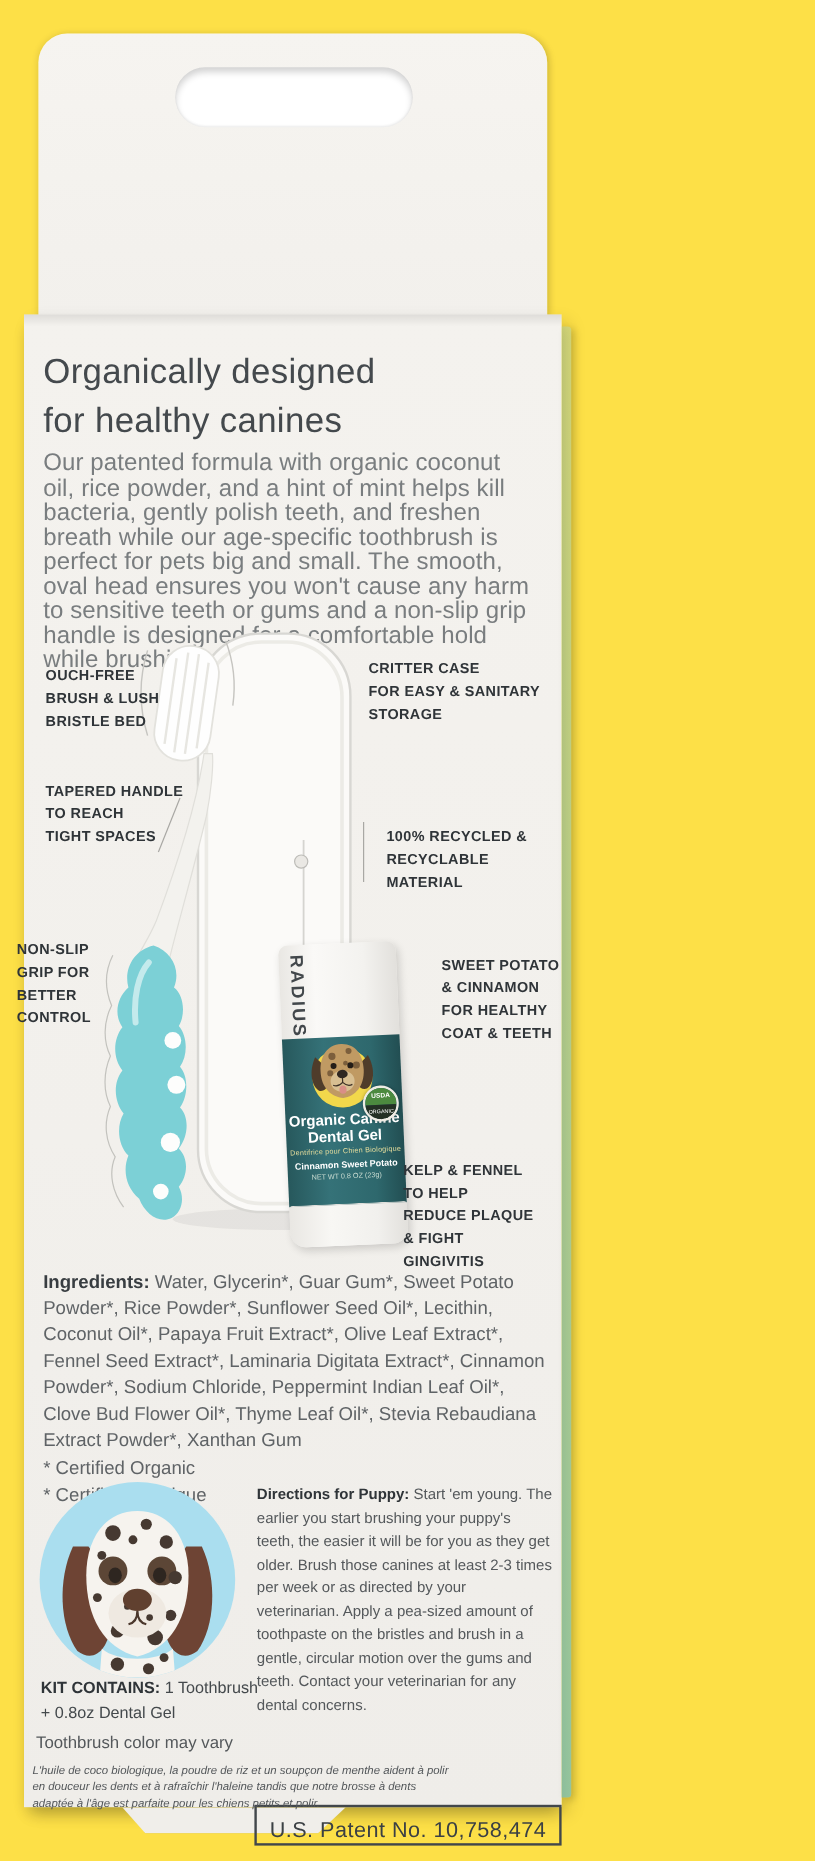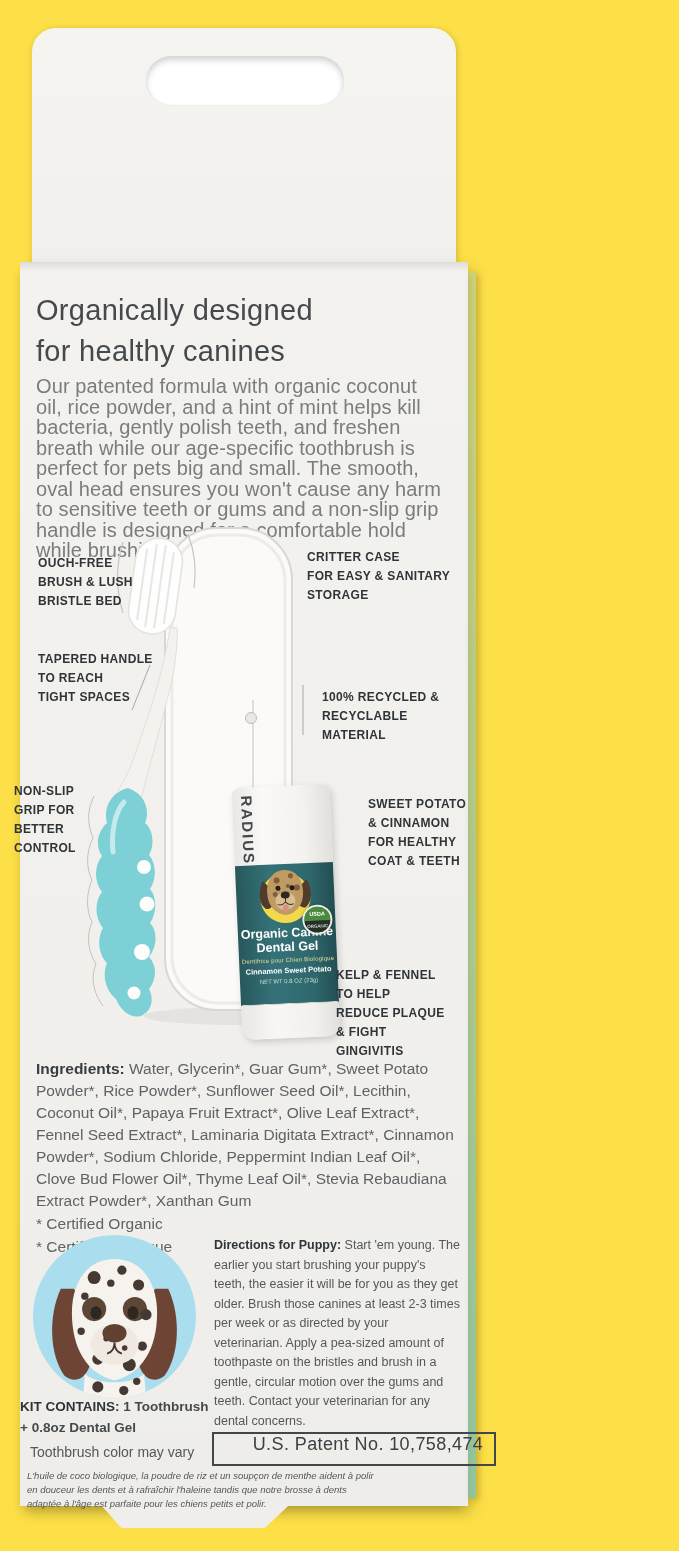--- a/index.html
+++ b/index.html
@@ -45,28 +45,28 @@
 
   .ingredients{left:36px;top:1058px;width:424px;font-size:15.5px;line-height:22px;color:#5f6366;}
   .ingredients b{color:#383d41;}
   .footnote{margin-top:1px;}
 
   .dog-circle{left:33px;top:1235px;width:163px;height:163px;border-radius:50%;
     background:#aadeef;overflow:hidden;}
 
   .directions{left:214px;top:1236px;width:246px;font-size:12.5px;line-height:19.5px;color:#54585b;}
   .directions b{color:#2f3438;}
-  .kit{left:20px;top:1396px;width:190px;font-size:13.5px;line-height:21px;color:#44494c;font-weight:bold;}
+  .kit{left:34px;top:1396px;width:190px;font-size:13.5px;line-height:21px;color:#44494c;}
   .kit b{color:#2f3438;}
   .color-note{left:30px;top:1444px;width:220px;font-size:14px;color:#54585b;}
   .refill{left:213px;top:1394px;width:256px;font-size:13.5px;line-height:20.5px;color:#44494c;}
   .refill b{color:#2f3438;}
-  .patent-box{left:212px;top:1432px;width:252px;height:30px;border:2px solid #42474b;
-    display:flex;align-items:flex-start;justify-content:center;
-    font-size:18px;letter-spacing:.4px;color:#3b4044;padding-left:28px;}
+  .patent-box{left:212px;top:1504px;width:252px;height:30px;border:2px solid #42474b;
+    display:flex;align-items:flex-end;justify-content:center;
+    font-size:18px;letter-spacing:.4px;color:#3b4044;}
   .french{left:27px;top:1469px;width:352px;font-size:9.5px;line-height:14px;
     font-style:italic;color:#53575a;}
 
   
   .tube{left:237px;top:786px;width:98px;height:252px;transform:rotate(-2.5deg);
     border-radius:8px 8px 13px 13px;
     background:linear-gradient(90deg,#e9e7e3,#faf9f7 30%,#f3f2ef 72%,#e2e0dc);
     box-shadow:2px 3px 7px rgba(0,0,0,.16);}
   .tube-brand{position:absolute;top:8px;left:6px;writing-mode:vertical-rl;
     font-size:15px;font-weight:700;color:#42474b;letter-spacing:2px;}

